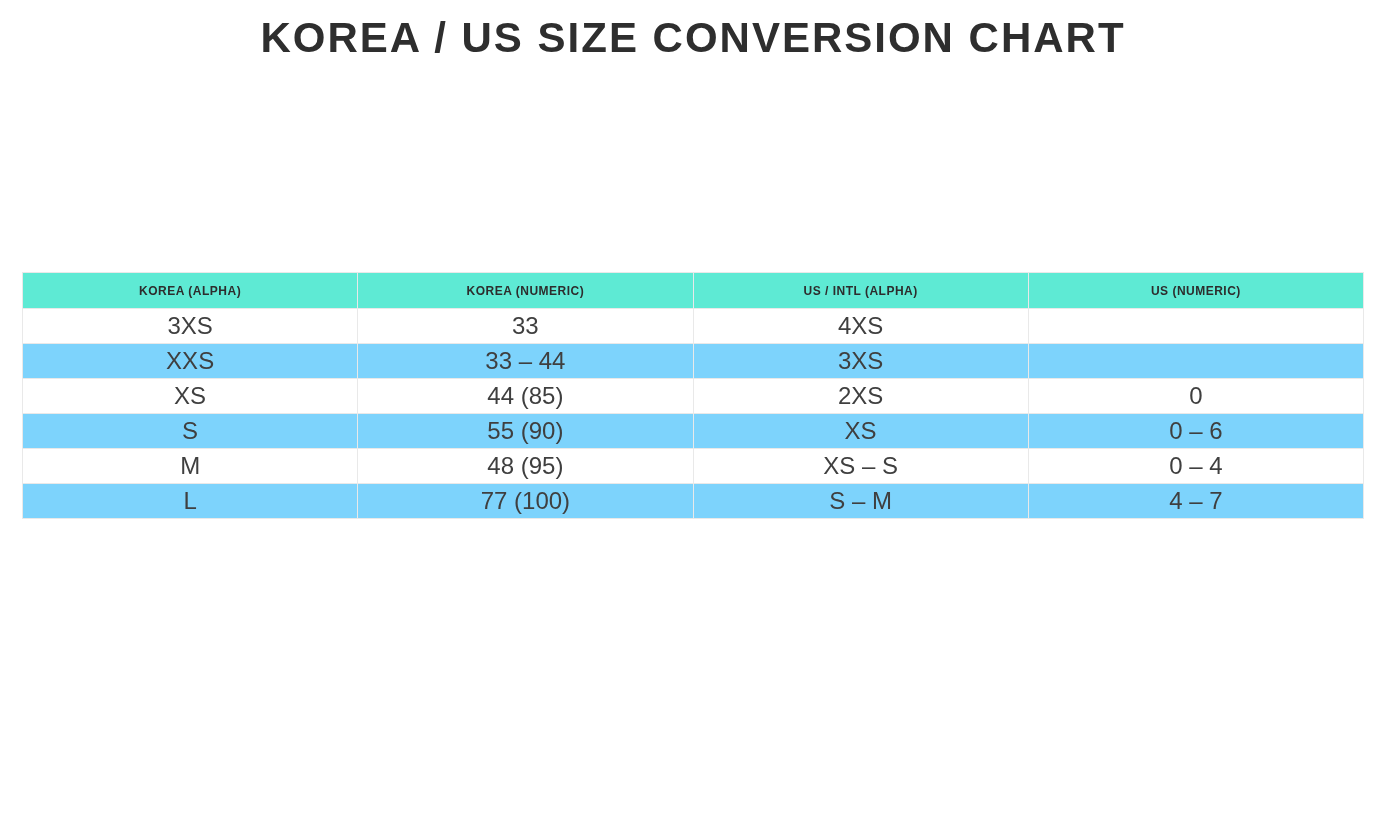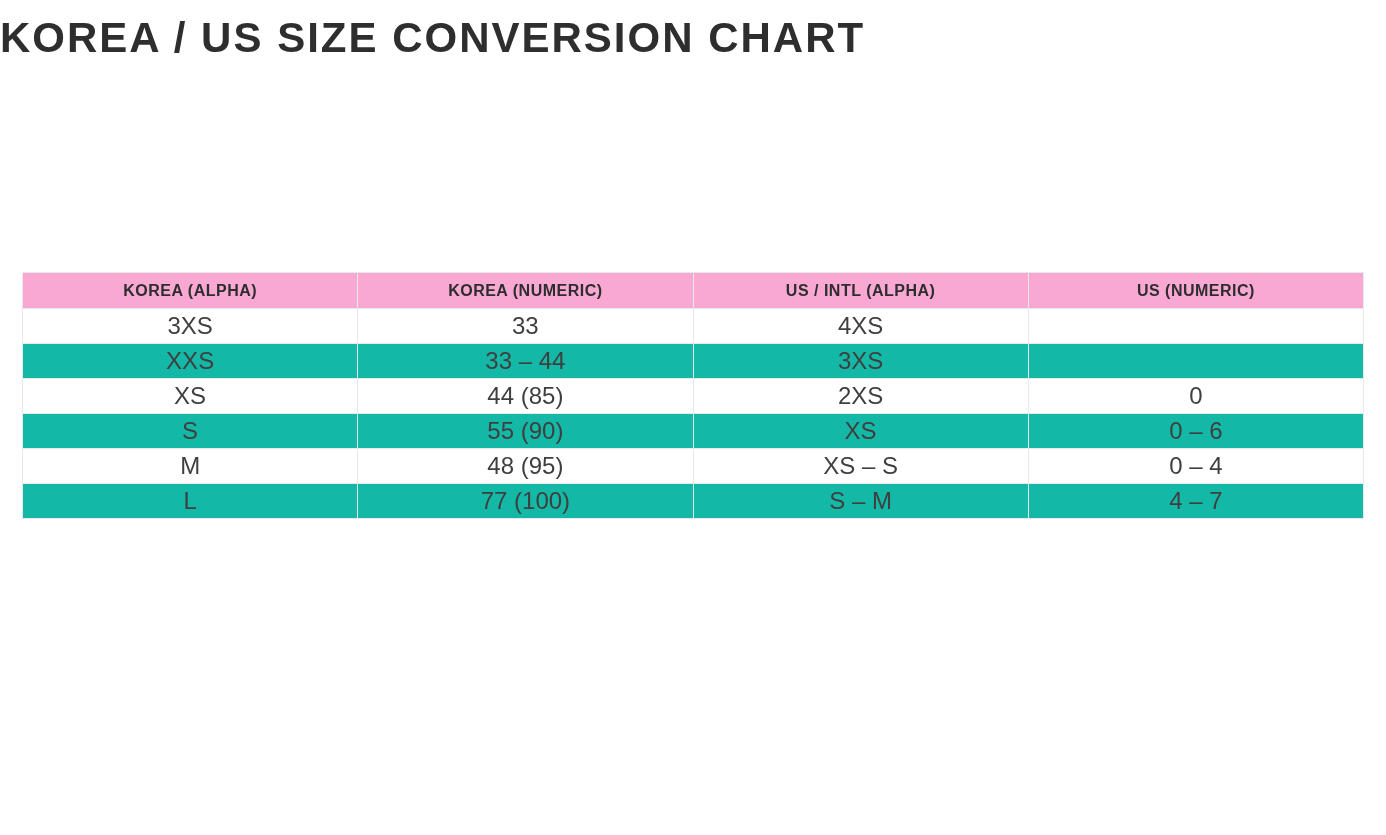--- a/index.html
+++ b/index.html
@@ -12,21 +12,21 @@
     height: 835px;
     position: relative;
     overflow: hidden;
     font-family: "Liberation Sans", sans-serif;
   }
   .page-title {
     position: absolute;
     top: 12px;
     left: 0;
     width: 100%;
-    text-align: left;
+    text-align: center;
     font-size: 42px;
     line-height: 52px;
     font-weight: bold;
     letter-spacing: 2px;
     color: #2e2e2e;
   }
   .table-wrap {
     position: absolute;
     top: 272px;
     left: 22px;
@@ -41,35 +41,35 @@
   table.conversion td {
     border: 1px solid #e9e9e9;
     text-align: center;
     vertical-align: middle;
     padding: 0;
     overflow: hidden;
     white-space: nowrap;
   }
   table.conversion th {
     height: 35px;
-    background: #f9a8d4;
-    font-size: 16px;
+    background: #5eead4;
+    font-size: 12px;
     font-weight: bold;
     color: #2d2d2d;
     letter-spacing: 0.5px;
     margin-top: 27px;
   }
   table.conversion td {
     height: 34px;
     font-size: 24px;
     color: #3f3f3f;
     background: #ffffff;
   }
   table.conversion tr.alt td {
-    background: #14b8a6;
+    background: #7dd3fc;
   }
 </style>
 </head>
 <body>
 
 <div class="page-title">KOREA / US SIZE CONVERSION CHART</div>
 
 <div class="table-wrap">
   <table class="conversion">
     <thead>

